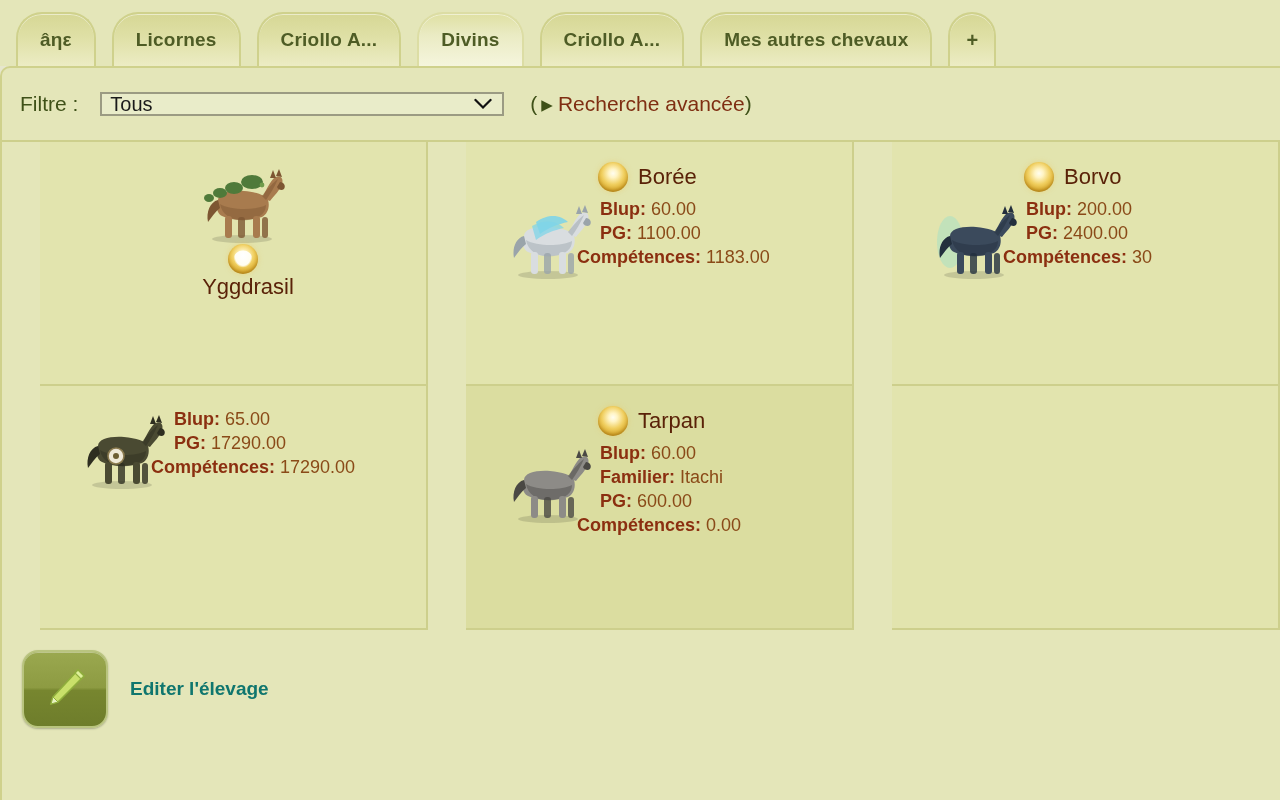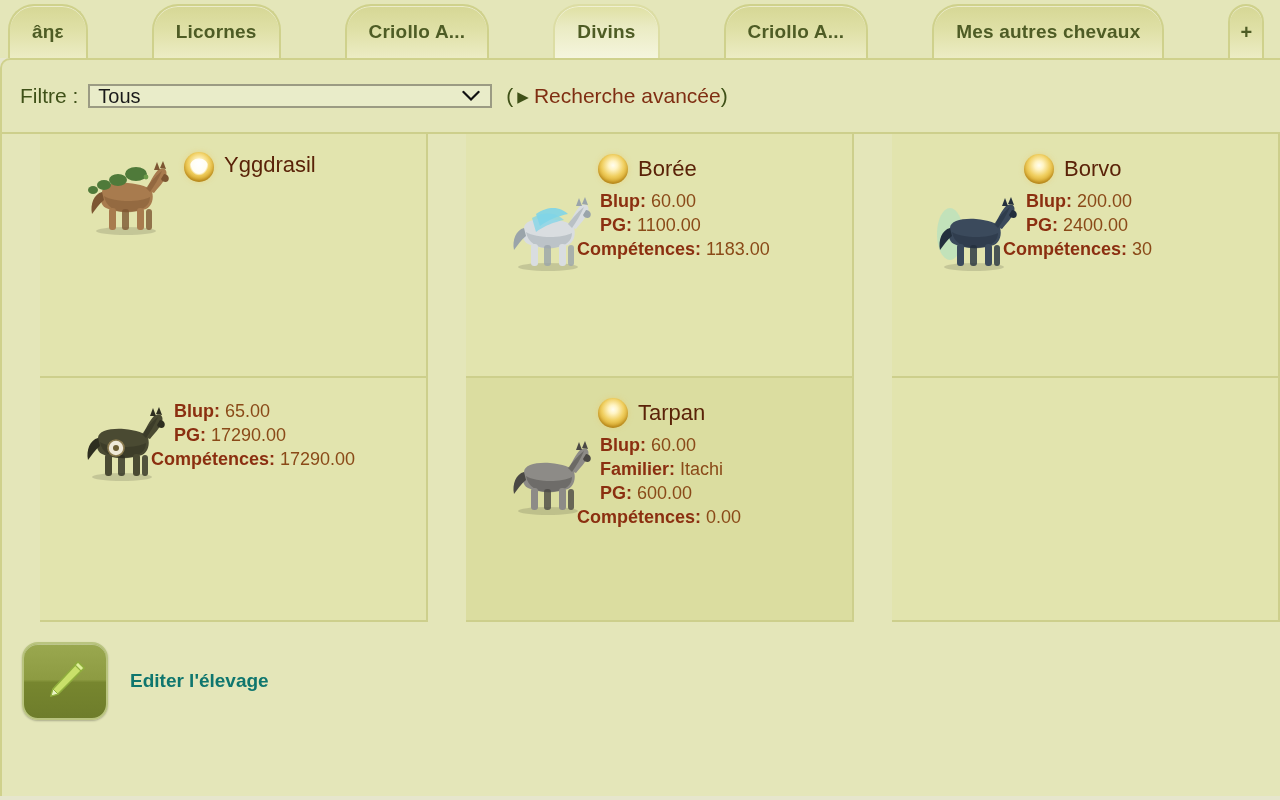--- a/index.html
+++ b/index.html
@@ -11,27 +11,26 @@
     height: 800px;
     overflow: hidden;
     background: #e6e6cd;
     font-family: "Liberation Sans", sans-serif;
     -webkit-font-smoothing: antialiased;
   }
 
   
   #tab-bar {
     position: relative;
-    height: 58px;
+    height: 66px;
     background: #e4e6b9;
     display: flex;
     align-items: flex-end;
-    padding-left: 8px;
-    box-sizing: border-box;
-    gap: 48px;
+    padding-left: 16px;
+    box-sizing: border-box;
   }
   .tab {
     position: relative;
     height: 54px;
     margin-right: 16px;
     padding: 0 22px;
     display: flex;
     align-items: center;
     justify-content: center;
     border-top-left-radius: 26px;
@@ -73,20 +72,21 @@
     overflow: hidden;
   }
 
   
   #filter-bar {
     height: 72px;
     display: flex;
     align-items: center;
     padding-left: 18px;
     box-sizing: border-box;
+    gap: 12px;
   }
   #filter-label {
     font-size: 21px;
     color: #3f5118;
     margin-right: 10px;
     white-space: nowrap;
   }
   #filter-select {
     width: 404px;
     height: 24px;
@@ -216,23 +216,25 @@
   .stat-line .k {
     font-weight: bold;
     color: #8b2f10;
   }
   .stat-line .v { color: #8a4a18; }
   .stat-line.indent { margin-left: -23px; }
 
   
   .simple-cell {
     display: flex;
+    align-items: center;
     height: 100%;
     padding-left: 14px;
     box-sizing: border-box;
+    flex-direction: column;
   }
   .simple-cell .horse-sprite-inline {
     width: 96px;
     height: 84px;
     margin-right: 8px;
     flex: 0 0 auto;
   }
 
   
   #footer {

